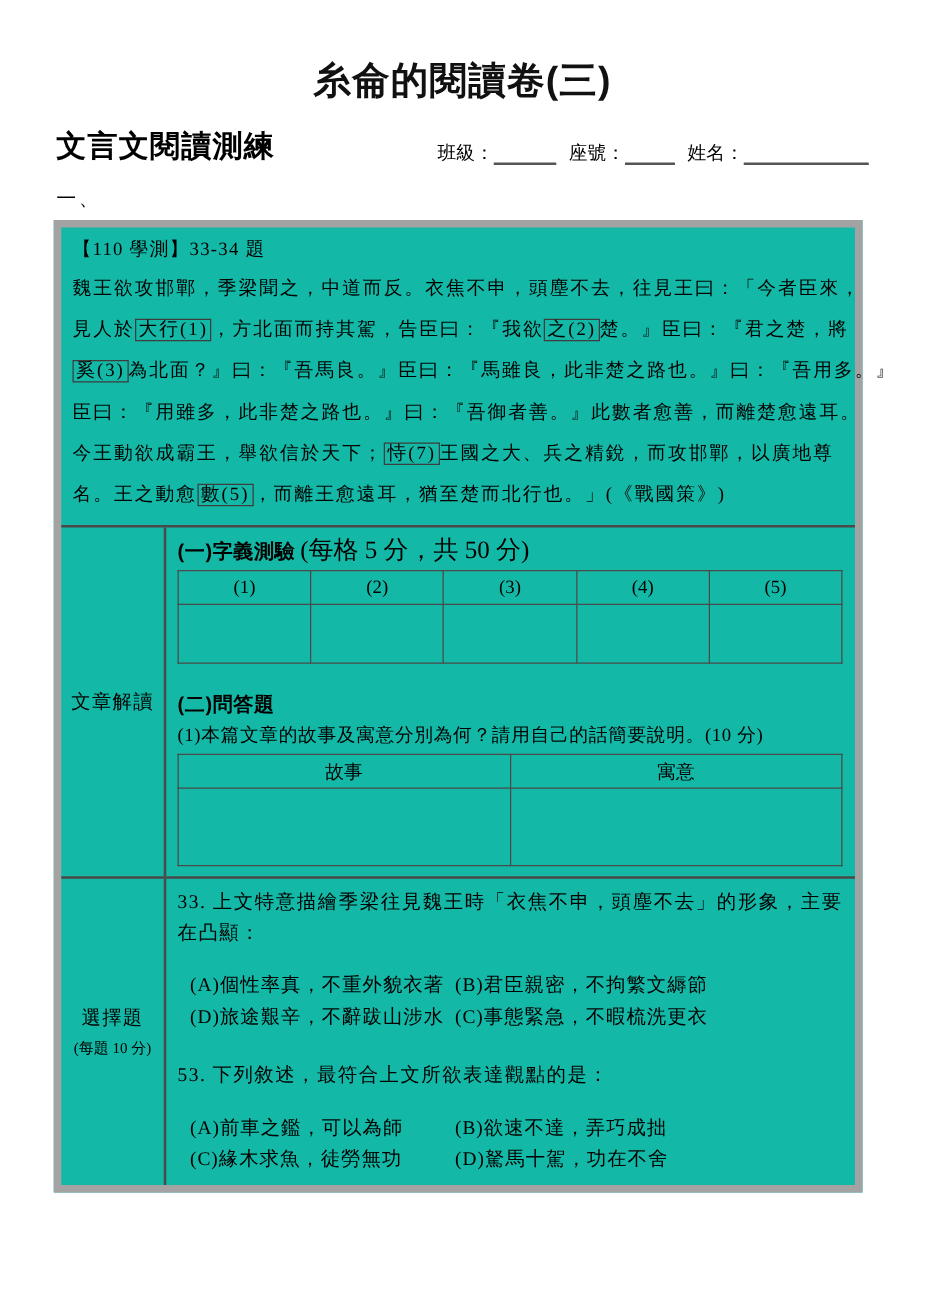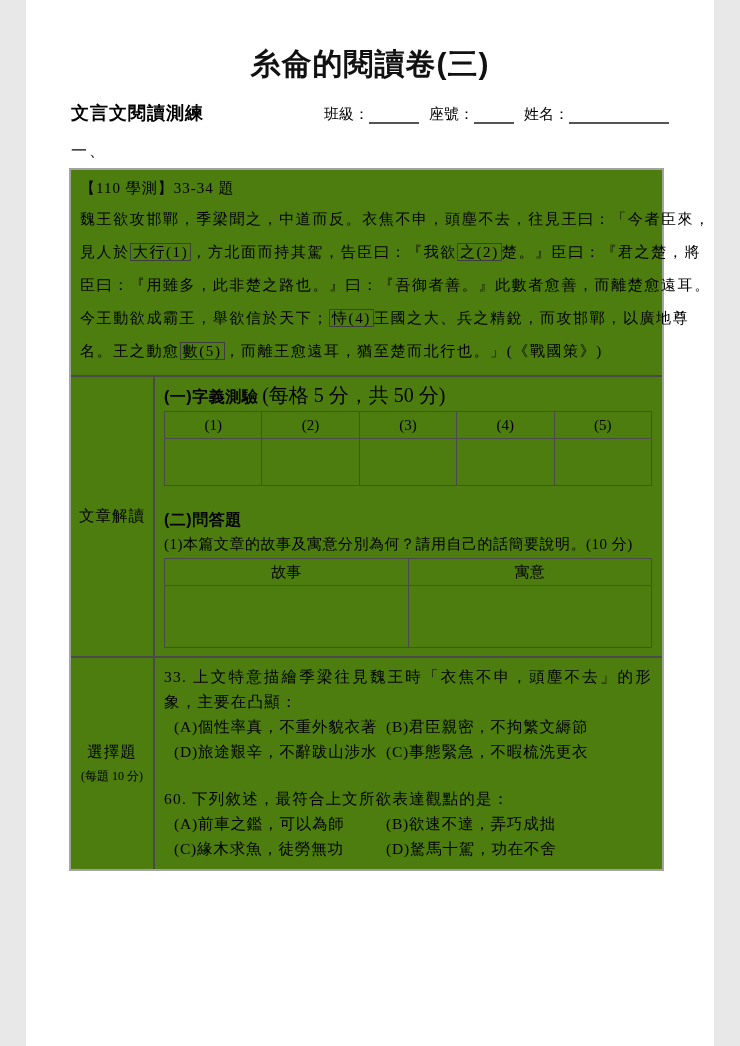--- a/index.html
+++ b/index.html
@@ -1,40 +1,40 @@
 <!DOCTYPE html>
 <html><head>
 <meta charset="utf-8">
 <style>
   * { margin:0; padding:0; box-sizing:border-box; }
   html,body { background:#e8e8e8; }
   .page {
-    width:688px; height:1046px; margin:0 auto; background:#ffffff;
+    width:740px; height:1046px; margin:0 auto; background:#ffffff;
     font-family:"Liberation Serif", serif; color:#000; position:relative; overflow:hidden;
   }
   .title {
     text-align:center; padding-top:44px; font-size:30px; letter-spacing:1px;
     font-family:"Liberation Sans", sans-serif; font-weight:bold; color:#111;
   }
   .header-row {
     display:flex; justify-content:space-between; align-items:flex-end;
     margin:16px 45px 0 45px;
   }
   .subtitle {
-    font-family:"Liberation Sans", sans-serif; font-weight:bold; font-size:18px; letter-spacing:1px;
+    font-family:"Liberation Sans", sans-serif; font-weight:bold; font-size:24px; letter-spacing:1px;
   }
   .student-fields { font-size:15px; display:flex; align-items:flex-end; gap:10px; padding-bottom:1px; }
   .student-fields .field { display:flex; align-items:flex-end; }
   .blank { display:inline-block; border-bottom:2px solid #555; height:17px; }
   .blank-class { width:50px; }
   .blank-seat  { width:40px; }
   .blank-name  { width:100px; }
   .section-no { margin:16px 0 6px 45px; font-size:16px; letter-spacing:2px; }
 
-  .outer { margin:0 50px 0 43px; border:2px solid #a3a3a3; background:#4d7c0f; }
+  .outer { margin:0 50px 0 43px; border:6px solid #a3a3a3; background:#14b8a6; }
 
   
   .passage-cell { border-bottom:2px solid #4a4a4a; padding:5px 9px 7px 9px; }
   .source { font-size:15px; letter-spacing:1px; line-height:26px; }
   .passage-text { margin-top:2px; }
   .passage-line {
     font-size:15px; letter-spacing:1.6px; line-height:33px; white-space:nowrap;
   }
   .boxed { border:1px solid #3d3d3d; padding:0 2px; }
 
@@ -58,21 +58,21 @@
   table.grid th, table.grid td { border:1.5px solid #4a4a4a; font-weight:normal; text-align:center; font-size:15px; }
   table.grid th { height:27px; }
   .vocab-answer-row td { height:47px; }
   .qa-heading { margin-top:22px; }
   .qa-question { font-size:15px; line-height:24px; letter-spacing:0.5px; }
   .qa-answer-row td { height:62px; }
 
   
   .choice-content { font-size:15.5px; }
   .question .stem { line-height:25px; letter-spacing:1.2px; text-align:justify; }
-  .options { display:grid; grid-template-columns:212px 1fr; padding-left:10px; margin-top:0; }
+  .options { display:grid; grid-template-columns:212px 1fr; padding-left:10px; margin-top:17px; }
   .option { line-height:25px; letter-spacing:0.8px; white-space:nowrap; }
   .question.second { margin-top:22px; }
 </style>
 </head>
 <body>
 
 <div class="page">
 
   <h1 class="title">糸侖的閱讀卷(三)</h1>
 
@@ -96,22 +96,23 @@
 
   <div class="section-no">一、</div>
 
   <div class="outer">
 
     <div class="passage-cell">
       <div class="source">【110 學測】33-34 題</div>
       <div class="passage-text">
           <div class="passage-line"><span>魏王欲攻邯鄲，季梁聞之，中道而反。衣焦不申，頭塵不去，往見王曰：「今者臣來，</span></div>
           <div class="passage-line"><span>見人於</span><span class="boxed">大行(1)</span><span>，方北面而持其駕，告臣曰：『我欲</span><span class="boxed">之(2)</span><span>楚。』臣曰：『君之楚，將</span></div>
+          <div class="passage-line"><span class="boxed">奚(3)</span><span>為北面？』曰：『吾馬良。』臣曰：『馬雖良，此非楚之路也。』曰：『吾用多。』</span></div>
           <div class="passage-line"><span>臣曰：『用雖多，此非楚之路也。』曰：『吾御者善。』此數者愈善，而離楚愈遠耳。</span></div>
-          <div class="passage-line"><span>今王動欲成霸王，舉欲信於天下；</span><span class="boxed">恃(4)</span><span>王國之大、兵之精銳，而攻邯鄲，以廣地尊</span></div>
+          <div class="passage-line"><span>今王動欲成霸王，舉欲信於天下；</span><span class="boxed">恃(7)</span><span>王國之大、兵之精銳，而攻邯鄲，以廣地尊</span></div>
           <div class="passage-line"><span>名。王之動愈</span><span class="boxed">數(5)</span><span>，而離王愈遠耳，猶至楚而北行也。」(《戰國策》)</span></div>
         </div>
     </div>
 
     <div class="trow mid">
       <div class="label-col">
         <span>文章解讀</span>
       </div>
       <div class="content-col">
         <div class="part-heading">
@@ -169,21 +170,21 @@
           </div>
           <div class="options">
               <div class="option">(A)個性率真，不重外貌衣著</div>
               <div class="option">(B)君臣親密，不拘繁文縟節</div>
               <div class="option">(D)旅途艱辛，不辭跋山涉水</div>
               <div class="option">(C)事態緊急，不暇梳洗更衣</div>
             </div>
         </div>
         <div class="question second">
           <div class="stem">
-            <span>60.</span>
+            <span>53.</span>
             <span>下列敘述，最符合上文所欲表達觀點的是：</span>
           </div>
           <div class="options">
               <div class="option">(A)前車之鑑，可以為師</div>
               <div class="option">(B)欲速不達，弄巧成拙</div>
               <div class="option">(C)緣木求魚，徒勞無功</div>
               <div class="option">(D)駑馬十駕，功在不舍</div>
             </div>
         </div>
       </div>

